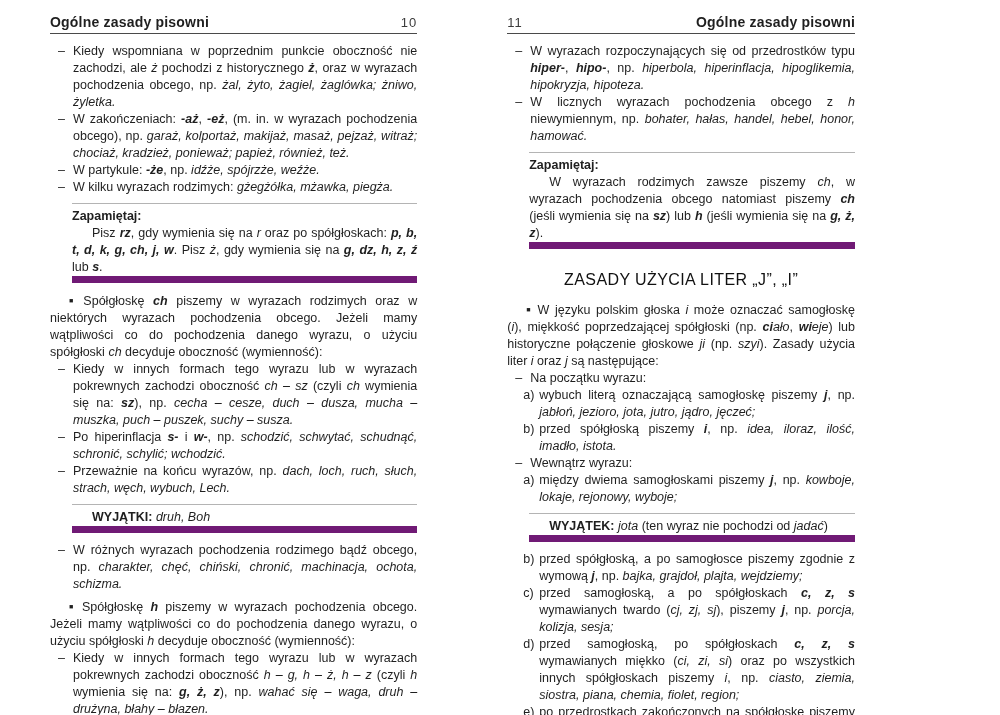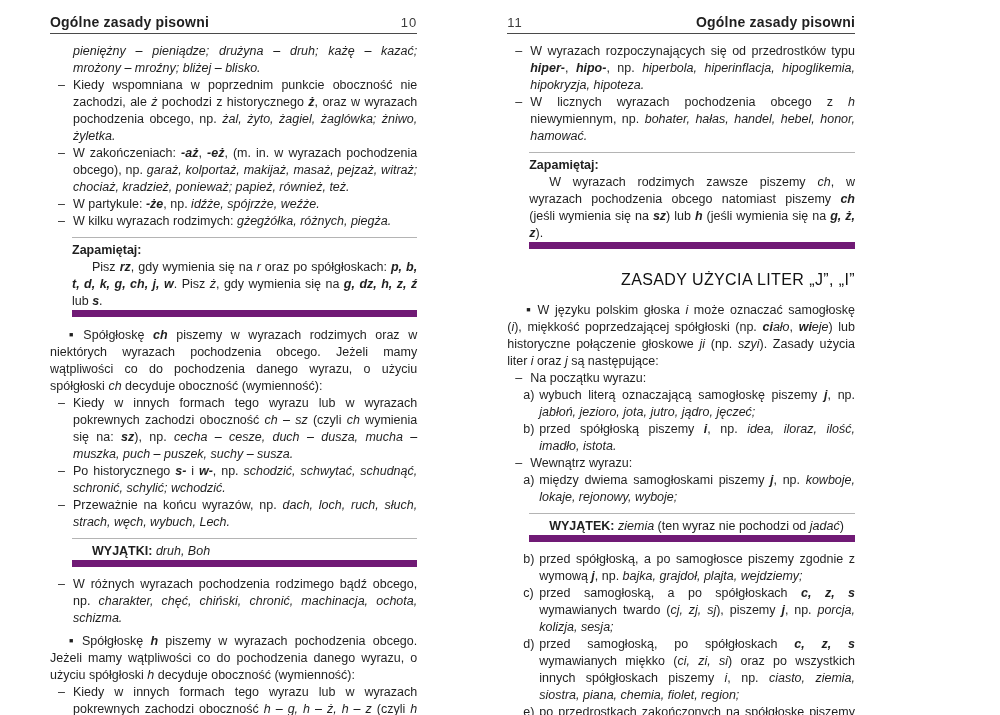--- a/index.html
+++ b/index.html
@@ -25,21 +25,21 @@
   .para.cont{padding-left:23px;}
   .para.hang{position:relative;padding-left:23px;}
   .para.hang .marker{position:absolute;left:8px;top:0;}
   .para.letter{position:relative;padding-left:32px;}
   .para.letter .marker{position:absolute;left:16px;top:0;}
   .para.square{text-indent:19px;margin-top:5px;}
   .sq{font-size:7px;vertical-align:2px;margin-right:5px;letter-spacing:0;}
 
   .heading{
     font-size:16px;font-weight:400;letter-spacing:0.4px;color:#111;
-    margin:22px 0 13px 0;text-align:right;
+    margin:22px 0 13px 0;text-align:center;
   }
   .box{
     margin:7px 0 9px 22px;
     border-top:1px solid #b4b4b4;border-bottom:7px solid #701a75;
     padding:4px 0 0 0;
   }
   .box-label{font-weight:700;}
   .box-text{margin:0;text-indent:20px;}
 
   .it{font-style:italic;}
@@ -50,32 +50,31 @@
 <body>
 
 <div class="spread">
 
   <div class="page left">
     <div class="pg-header">
       <span class="pg-title">Ogólne zasady pisowni</span>
       <span class="pg-num">10</span>
     </div>
     <div class="pg-body">
-        <p class="para cont"><span class="it">pieniężny – pieniądze; drużyna – druh; każę – kazać; mrożony – mroźny; bliżej – blisko.</span></p>
         <p class="para hang"><span class="marker">–</span><span>Kiedy wspomniana w poprzednim punkcie oboczność nie zachodzi, ale </span><span class="it">ż</span><span> pochodzi z historycznego </span><span class="bd it">ż</span><span>, oraz w wyrazach pochodzenia obcego, np. </span><span class="it">żal, żyto, żagiel, żaglówka; żniwo, żyletka.</span></p>
         <p class="para hang"><span class="marker">–</span><span>W zakończeniach: </span><span class="bd it">-aż</span><span>, </span><span class="bd it">-eż</span><span>, (m. in. w wyrazach pochodzenia obcego), np. </span><span class="it">garaż, kolportaż, makijaż, masaż, pejzaż, witraż; chociaż, kradzież, ponieważ; papież, również, też.</span></p>
         <p class="para hang"><span class="marker">–</span><span>W partykule: </span><span class="bd it">-że</span><span>, np. </span><span class="it">idźże, spójrzże, weźże.</span></p>
-        <p class="para hang"><span class="marker">–</span><span>W kilku wyrazach rodzimych: </span><span class="it">gżegżółka, różnych, piegża.</span></p>
+        <p class="para hang"><span class="marker">–</span><span>W kilku wyrazach rodzimych: </span><span class="it">gżegżółka, mżawka, piegża.</span></p>
         <div class="box">
           <div class="box-label">Zapamiętaj:</div>
           <p class="box-text"><span>Pisz </span><span class="bd it">rz</span><span>, gdy wymienia się na </span><span class="it">r</span><span> oraz po spółgłoskach: </span><span class="bd it">p, b, t, d, k, g, ch, j, w</span><span>. Pisz </span><span class="it">ż</span><span>, gdy wymienia się na </span><span class="bd it">g, dz, h, z, ź</span><span> lub </span><span class="bd it">s</span><span>.</span></p>
         </div>
         <p class="para square"><span class="sq">■</span><span>Spółgłoskę </span><span class="bd it">ch</span><span> piszemy w wyrazach rodzimych oraz w niektórych wyrazach pochodzenia obcego. Jeżeli mamy wątpliwości co do pochodzenia danego wyrazu, o użyciu spółgłoski </span><span class="it">ch</span><span> decyduje oboczność (wymienność):</span></p>
         <p class="para hang"><span class="marker">–</span><span>Kiedy w innych formach tego wyrazu lub w wyrazach pokrewnych zachodzi oboczność </span><span class="it">ch – sz</span><span> (czyli </span><span class="it">ch</span><span> wymienia się na: </span><span class="bd it">sz</span><span>), np. </span><span class="it">cecha – cesze, duch – dusza, mucha – muszka, puch – puszek, suchy – susza.</span></p>
-        <p class="para hang"><span class="marker">–</span><span>Po historycznego </span><span class="bd it">s-</span><span> i </span><span class="bd it">w-</span><span>, np. </span><span class="it">schodzić, schwytać, schudnąć, schronić, schylić; wchodzić.</span></p>
+        <p class="para hang"><span class="marker">–</span><span>Po hiperinflacja </span><span class="bd it">s-</span><span> i </span><span class="bd it">w-</span><span>, np. </span><span class="it">schodzić, schwytać, schudnąć, schronić, schylić; wchodzić.</span></p>
         <p class="para hang"><span class="marker">–</span><span>Przeważnie na końcu wyrazów, np. </span><span class="it">dach, loch, ruch, słuch, strach, węch, wybuch, Lech.</span></p>
         <div class="box">
           <p class="box-text"><span class="bd">WYJĄTKI:</span><span> </span><span class="it">druh, Boh</span></p>
         </div>
         <p class="para hang"><span class="marker">–</span><span>W różnych wyrazach pochodzenia rodzimego bądź obcego, np. </span><span class="it">charakter, chęć, chiński, chronić, machinacja, ochota, schizma.</span></p>
         <p class="para square"><span class="sq">■</span><span>Spółgłoskę </span><span class="bd it">h</span><span> piszemy w wyrazach pochodzenia obcego. Jeżeli mamy wątpliwości co do pochodzenia danego wyrazu, o użyciu spółgłoski </span><span class="it">h</span><span> decyduje oboczność (wymienność):</span></p>
         <p class="para hang"><span class="marker">–</span><span>Kiedy w innych formach tego wyrazu lub w wyrazach pokrewnych zachodzi oboczność </span><span class="it">h – g, h – ż, h – z</span><span> (czyli </span><span class="it">h</span><span> wymienia się na: </span><span class="bd it">g, ż, z</span><span>), np. </span><span class="it">wahać się – waga, druh – drużyna, błahy – błazen.</span></p>
       </div>
   </div>
 
@@ -92,21 +91,21 @@
           <p class="box-text"><span>W wyrazach rodzimych zawsze piszemy </span><span class="it">ch</span><span>, w wyrazach pochodzenia obcego natomiast piszemy </span><span class="bd it">ch</span><span> (jeśli wymienia się na </span><span class="bd it">sz</span><span>) lub </span><span class="bd it">h</span><span> (jeśli wymienia się na </span><span class="bd it">g, ż, z</span><span>).</span></p>
         </div>
         <div class="heading">ZASADY UŻYCIA LITER „J”, „I”</div>
         <p class="para square"><span class="sq">■</span><span>W języku polskim głoska </span><span class="it">i</span><span> może oznaczać samogłoskę (</span><span class="it">i</span><span>), miękkość poprzedzającej spółgłoski (np. </span><span class="bd it">ci</span><span class="it">ało</span><span>, </span><span class="bd it">wi</span><span class="it">eje</span><span>) lub historyczne połączenie głoskowe </span><span class="it">ji</span><span> (np. </span><span class="it">szyi</span><span>). Zasady użycia liter </span><span class="it">i</span><span> oraz </span><span class="it">j</span><span> są następujące:</span></p>
         <p class="para hang"><span class="marker">–</span><span>Na początku wyrazu:</span></p>
         <p class="para letter"><span class="marker">a)</span><span>wybuch literą oznaczającą samogłoskę piszemy </span><span class="bd it">j</span><span>, np. </span><span class="it">jabłoń, jezioro, jota, jutro, jądro, jęczeć;</span></p>
         <p class="para letter"><span class="marker">b)</span><span>przed spółgłoską piszemy </span><span class="bd it">i</span><span>, np. </span><span class="it">idea, iloraz, ilość, imadło, istota.</span></p>
         <p class="para hang"><span class="marker">–</span><span>Wewnątrz wyrazu:</span></p>
         <p class="para letter"><span class="marker">a)</span><span>między dwiema samogłoskami piszemy </span><span class="bd it">j</span><span>, np. </span><span class="it">kowboje, lokaje, rejonowy, wyboje;</span></p>
         <div class="box">
-          <p class="box-text"><span class="bd">WYJĄTEK:</span><span> </span><span class="it">ziemia</span><span> (ten wyraz nie pochodzi od </span><span class="it">jadać</span><span>)</span></p>
+          <p class="box-text"><span class="bd">WYJĄTEK:</span><span> </span><span class="it">jota</span><span> (ten wyraz nie pochodzi od </span><span class="it">jadać</span><span>)</span></p>
         </div>
         <p class="para letter"><span class="marker">b)</span><span>przed spółgłoską, a po samogłosce piszemy zgodnie z wymową </span><span class="bd it">j</span><span>, np. </span><span class="it">bajka, grajdoł, plajta, wejdziemy;</span></p>
         <p class="para letter"><span class="marker">c)</span><span>przed samogłoską, a po spółgłoskach </span><span class="bd it">c, z, s</span><span> wymawianych twardo (</span><span class="it">cj, zj, sj</span><span>), piszemy </span><span class="bd it">j</span><span>, np. </span><span class="it">porcja, kolizja, sesja;</span></p>
         <p class="para letter"><span class="marker">d)</span><span>przed samogłoską, po spółgłoskach </span><span class="bd it">c, z, s</span><span> wymawianych miękko (</span><span class="it">ci, zi, si</span><span>) oraz po wszystkich innych spółgłoskach piszemy </span><span class="it">i</span><span>, np. </span><span class="it">ciasto, ziemia, siostra, piana, chemia, fiolet, region;</span></p>
         <p class="para letter"><span class="marker">e)</span><span>po przedrostkach zakończonych na spółgłoskę piszemy </span><span class="it">j</span><span>, np. </span><span class="it">objaw, objętość, zjazd, nadjeżdżać, podjąć, wjechać, przedjagielloński.</span></p>
       </div>
   </div>
 
 </div>
 

